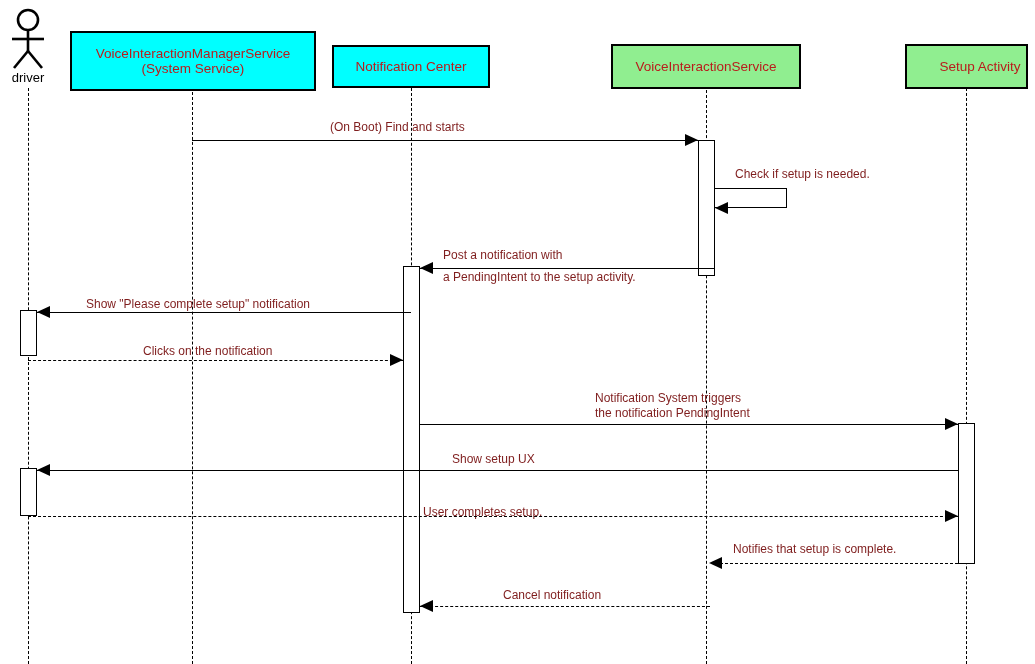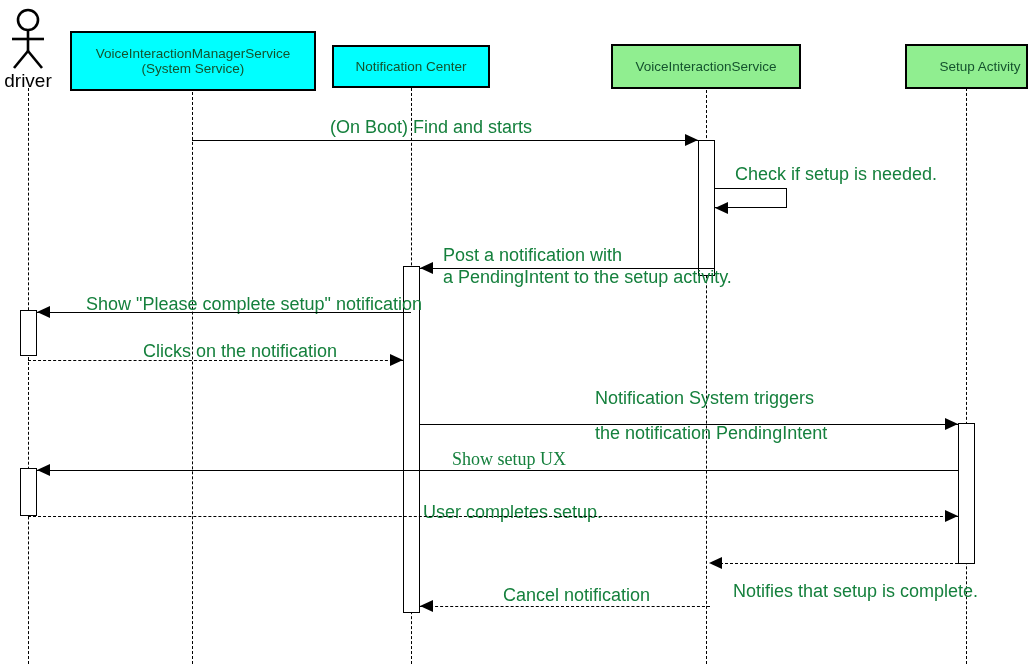--- a/index.html
+++ b/index.html
@@ -1,39 +1,39 @@
 <!DOCTYPE html>
 <html><head>
 <meta charset="utf-8">
 <style>
   html,body{margin:0;padding:0;background:#ffffff;}
   body{font-family:"Liberation Sans",sans-serif;}
   #diagram{position:relative;width:1035px;height:664px;overflow:hidden;background:#fff;}
 
   .actor-wrap{position:absolute;}
-  .actor-label{position:absolute;left:0;width:56px;text-align:center;font-size:19px;color:#000;}
+  .actor-label{position:absolute;left:0;width:56px;text-align:center;font-size:13px;color:#000;}
 
   .lifeline-box{position:absolute;border:2px solid #000;box-sizing:border-box;
     display:flex;align-items:center;justify-content:center;text-align:center;
-    font-size:13.5px;color:#14532d;line-height:15px;}
+    font-size:13.5px;color:#b91c1c;line-height:15px;}
   .lifeline-box.cyan{background:#00ffff;}
   .lifeline-box.green{background:#90ee90;}
 
   .lifeline{position:absolute;width:0;border-left:1.5px dashed #000;}
 
   .activation{position:absolute;background:#fff;border:1.5px solid #000;box-sizing:border-box;}
 
   .msg{position:absolute;height:0;border-top:1.5px solid #000;}
   .msg.dashed{border-top:1.5px dashed #000;}
 
   .arrowhead{position:absolute;width:0;height:0;}
   .arrowhead.right{border-top:6px solid transparent;border-bottom:6px solid transparent;border-left:13px solid #000;}
   .arrowhead.left{border-top:6px solid transparent;border-bottom:6px solid transparent;border-right:13px solid #000;}
 
-  .msg-label{position:absolute;font-size:18px;color:#15803d;line-height:15px;white-space:pre;}
+  .msg-label{position:absolute;font-size:12px;color:#7f1d1d;line-height:15px;white-space:pre;}
 
   .selfcall{position:absolute;box-sizing:border-box;border:1.5px solid #000;border-left:none;}
 </style>
 </head>
 <body>
 
 <div id="diagram">
 
   <div class="lifeline" style="left:28px;top:88px;height:576px;"></div>
   <div class="lifeline" style="left:192px;top:92px;height:572px;"></div>
@@ -92,33 +92,33 @@
 
   <div class="msg-label" style="left:86px;top:297px;">Show "Please complete setup" notification</div>
   <div class="msg" style="left:37px;top:312px;width:374px;"></div>
   <div class="arrowhead left" style="left:37px;top:306px;"></div>
 
   <div class="msg-label" style="left:143px;top:344px;">Clicks on the notification</div>
   <div class="msg dashed" style="left:28px;top:360px;width:375px;"></div>
   <div class="arrowhead right" style="left:390px;top:354px;"></div>
 
   <div class="msg-label" style="left:595px;top:391px;">Notification System triggers</div>
-  <div class="msg-label" style="left:595px;top:406px;margin-top:20px;">the notification PendingIntent</div>
+  <div class="msg-label" style="left:595px;top:406px;">the notification PendingIntent</div>
   <div class="msg" style="left:420px;top:424px;width:538px;"></div>
   <div class="arrowhead right" style="left:945px;top:418px;"></div>
 
-  <div class="msg-label" style="left:452px;top:452px;font-family:Liberation Serif, serif;">Show setup UX</div>
+  <div class="msg-label" style="left:452px;top:452px;">Show setup UX</div>
   <div class="msg" style="left:37px;top:470px;width:921px;"></div>
   <div class="arrowhead left" style="left:37px;top:464px;"></div>
 
   <div class="msg-label" style="left:423px;top:505px;">User completes setup.</div>
   <div class="msg dashed" style="left:28px;top:516px;width:930px;"></div>
   <div class="arrowhead right" style="left:945px;top:510px;"></div>
 
-  <div class="msg-label" style="left:733px;top:542px;margin-top:42px;">Notifies that setup is complete.</div>
+  <div class="msg-label" style="left:733px;top:542px;">Notifies that setup is complete.</div>
   <div class="msg dashed" style="left:715px;top:563px;width:243px;"></div>
   <div class="arrowhead left" style="left:709px;top:557px;"></div>
 
   <div class="msg-label" style="left:503px;top:588px;">Cancel notification</div>
   <div class="msg dashed" style="left:420px;top:606px;width:290px;"></div>
   <div class="arrowhead left" style="left:420px;top:600px;"></div>
 
 </div>
 
 </body></html>

